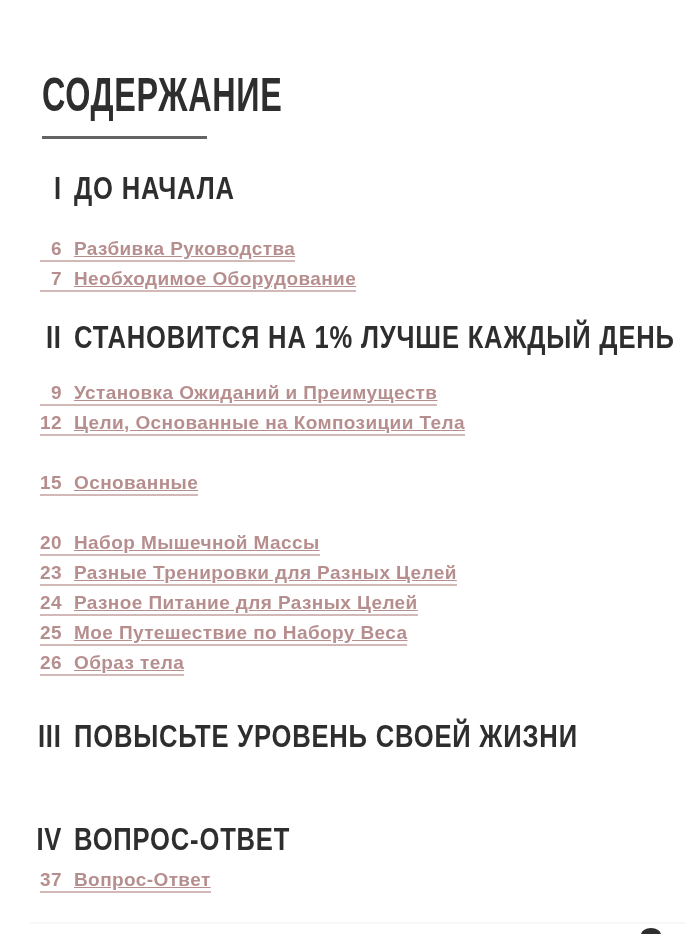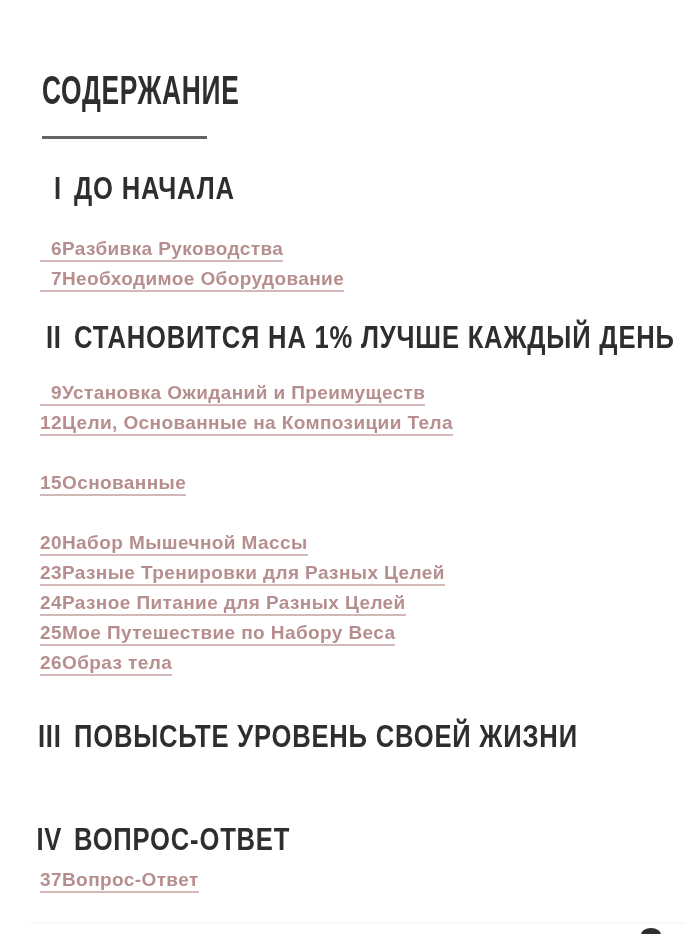--- a/index.html
+++ b/index.html
@@ -6,21 +6,21 @@
   .page{
     position:relative;
     width:693px;height:934px;
     background:#ffffff;
     overflow:hidden;
     font-family:"Liberation Sans",sans-serif;
   }
   
   .page-title{
     position:absolute;left:42px;top:70px;margin:0;
-    font-size:40px;font-weight:700;color:#2e2e2e;
+    font-size:49px;font-weight:700;color:#2e2e2e;
     line-height:1;letter-spacing:1px;white-space:nowrap;
   }
   .cond-title{display:inline-block;transform:scaleX(0.66);transform-origin:left center;}
   .title-rule{
     position:absolute;left:42px;top:136px;width:165px;height:3px;
     background:#646464;
   }
   
   .sec{
     position:absolute;left:38px;display:flex;align-items:flex-start;
@@ -34,21 +34,21 @@
   
   .toc-link{
     position:absolute;left:40px;display:flex;align-items:baseline;
     width:max-content;cursor:pointer;text-decoration:none;
     font-size:19px;font-weight:700;letter-spacing:0.4px;line-height:1;
     color:#b78e8e;
     padding-bottom:2px;border-bottom:2px solid #d3b8b8;
     white-space:nowrap;
   }
   .toc-link .pg{display:inline-block;width:22px;text-align:right;}
-  .toc-link .lbl{}
+  .toc-link .lbl{margin-left:12px;text-decoration:underline;}
   
   .scan-line{
     position:absolute;left:30px;top:922px;width:655px;height:2px;
     background:rgba(120,120,120,0.06);
   }
   .corner-dot{
     position:absolute;left:641px;top:928px;width:20px;height:14px;
     background:#2e2e2e;border-radius:50%;
   }
 </style>

